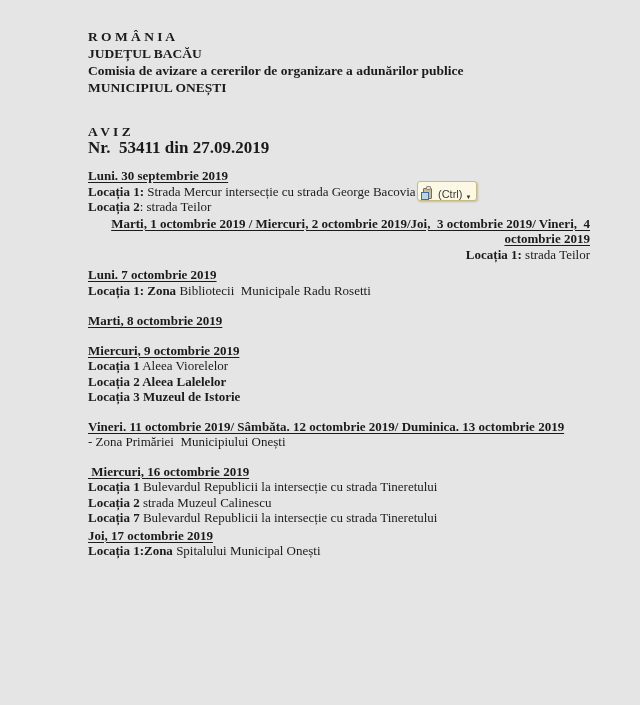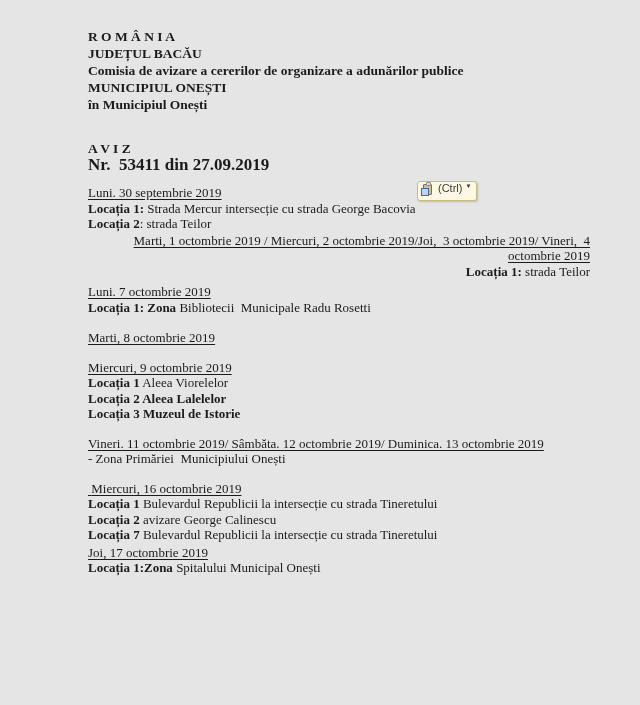--- a/index.html
+++ b/index.html
@@ -21,29 +21,29 @@
   .sections { margin-top:12px; font-size:13px; line-height:15.5px; }
   .section { margin-top:0; }
   .section:nth-child(2) { margin-top:1px;text-align:right; }
   .section:nth-child(3) { margin-top:5px; }
   .section:nth-child(4) { margin-top:15px; }
   .section:nth-child(5) { margin-top:14px; }
   .section:nth-child(6) { margin-top:14px; }
   .section:nth-child(7) { margin-top:14px; }
   .section:nth-child(8) { margin-top:2px; }
 
-  .sec-title { font-weight:normal; white-space:pre-wrap; }
+  .sec-title { font-weight:bold; white-space:pre-wrap; }
   .sec-title .u { text-decoration:underline; text-underline-offset:2px; text-decoration-thickness:1px; }
   .entry { white-space:pre-wrap; }
   .entry .b { font-weight:bold; }
 
   
   .paste-btn {
     position:absolute; left:417px; top:181px; height:20px; box-sizing:border-box;
-    display:flex; align-items:flex-start; gap:3px; padding:0 5px 8px 3px;
+    display:flex; align-items:flex-end; gap:3px; padding:0 5px 0 3px;
     background:#fdf8e3; border:1px solid #c9bc83; border-radius:3px;
     box-shadow:1px 1px 2px rgba(120,110,70,.35);
     font-family:"Liberation Sans","DejaVu Sans",sans-serif;
     font-size:11px; color:#3b3b3b; cursor:pointer;
   }
   .clip-icon { position:relative; width:14px; height:14px; flex:0 0 auto; }
   .clip-board {
     position:absolute; left:2px; top:2px; width:9px; height:11px;
     background:#cdbd92; border:1px solid #7d6e4b; border-radius:1px; box-sizing:border-box;
   }
@@ -62,21 +62,20 @@
 
 <div class="page">
 
   <div class="content">
 
     <div class="header">
       <div class="header-line">R O M Â N I A</div>
       <div class="header-line">JUDEȚUL BACĂU</div>
       <div class="header-line">Comisia de avizare a cererilor de organizare a adunărilor publice</div>
       <div class="header-line">MUNICIPIUL ONEȘTI</div>
-      <div class="header-line">în Municipiul Onești</div>
     </div>
 
     <div class="aviz-block">
       <div class="aviz-title">A V I Z</div>
       <div class="aviz-number">Nr.  53411 din 27.09.2019</div>
     </div>
 
     <div class="sections">
         <div class="section">
           <div class="sec-title"><span class="u">Luni. 30 septembrie 2019</span></div>
@@ -101,21 +100,21 @@
           <div class="entry"><span class="b">Locația 2 Aleea Lalelelor</span><span></span></div>
           <div class="entry"><span class="b">Locația 3 Muzeul de Istorie</span><span></span></div>
         </div>
         <div class="section">
           <div class="sec-title"><span class="u">Vineri. 11 octombrie 2019/ Sâmbăta. 12 octombrie 2019/ Duminica. 13 octombrie 2019</span></div>
           <div class="entry"><span class="b"></span><span>- Zona Primăriei  Municipiului Onești</span></div>
         </div>
         <div class="section">
           <div class="sec-title"><span class="u"> Miercuri, 16 octombrie 2019</span></div>
           <div class="entry"><span class="b">Locația 1</span><span> Bulevardul Republicii la intersecție cu strada Tineretului</span></div>
-          <div class="entry"><span class="b">Locația 2</span><span> avizare George Calinescu</span></div>
+          <div class="entry"><span class="b">Locația 2</span><span> strada Muzeul Calinescu</span></div>
           <div class="entry"><span class="b">Locația 7</span><span> Bulevardul Republicii la intersecție cu strada Tineretului</span></div>
         </div>
         <div class="section">
           <div class="sec-title"><span class="u">Joi, 17 octombrie 2019</span></div>
           <div class="entry"><span class="b">Locația 1:Zona</span><span> Spitalului Municipal Onești</span></div>
         </div>
       </div>
 
   </div>
 

